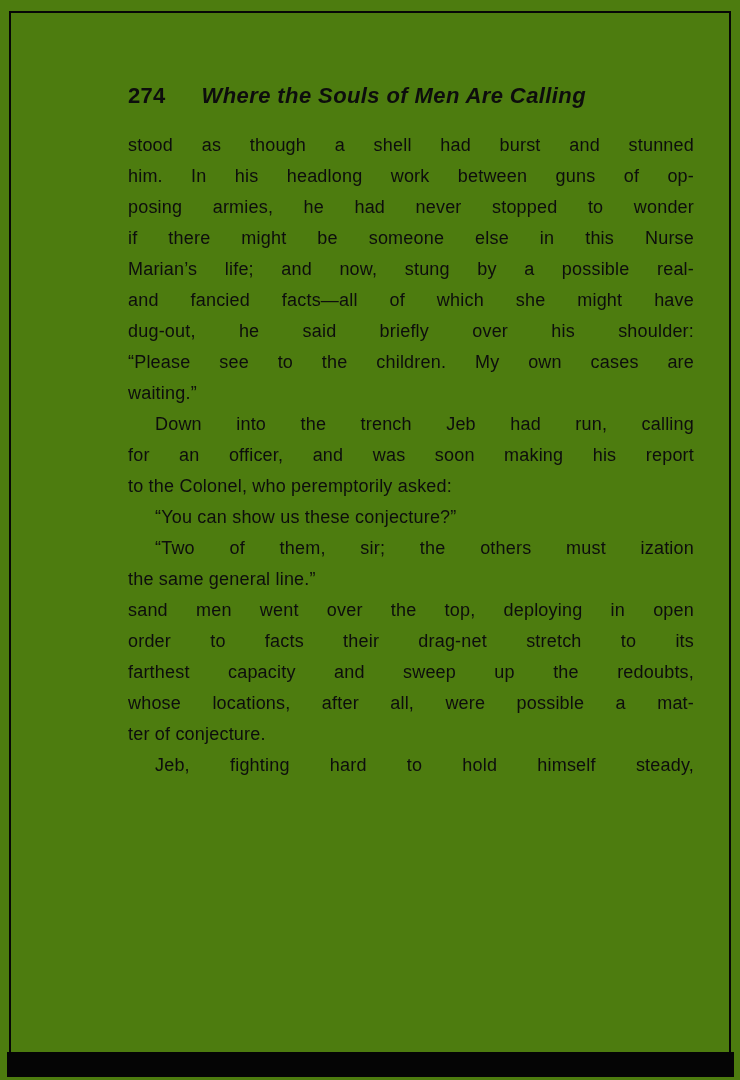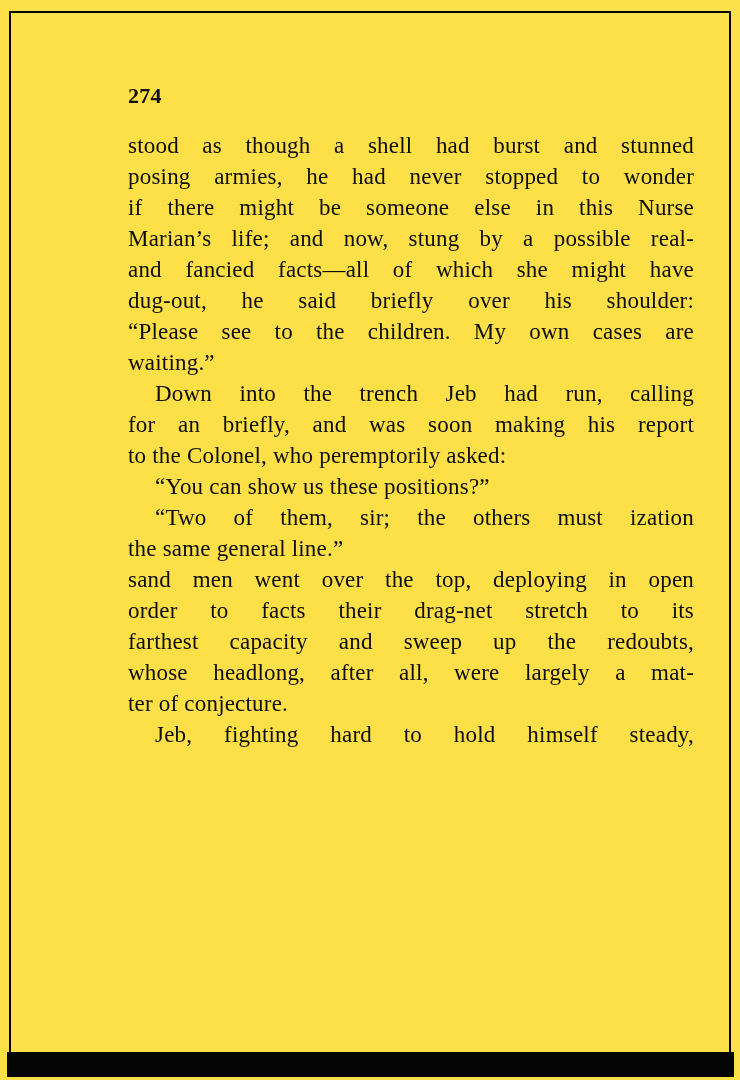--- a/index.html
+++ b/index.html
@@ -7,22 +7,22 @@
     padding: 0;
     width: 740px;
     height: 1080px;
     background: #fdfdfb;
     overflow: hidden;
   }
   .page {
     position: relative;
     width: 740px;
     height: 1080px;
-    background: #fde047;
-    font-family: Liberation Serif, serif;
+    background: #4d7c0f;
+    font-family: Liberation Sans, sans-serif;
     color: #0d0d0d;
   }
   .scan-frame {
     position: absolute;
     left: 9px;
     top: 11px;
     width: 722px;
     height: 1061px;
     border: 2px solid #060606;
     box-sizing: border-box;
@@ -52,21 +52,21 @@
     letter-spacing: 0.3px;
   }
   .pagenum {
     margin-right: 36px;
   }
   .title {
     font-style: italic;
     letter-spacing: 0.4px;
   }
   .body-text {
-    font-size: 23px;
+    font-size: 18px;
     letter-spacing: 0.2px;
   }
   .paragraph {
     margin: 0;
   }
   .line {
     line-height: 31px;
     text-align: justify;
     text-align-last: left;
     white-space: normal;
@@ -80,49 +80,51 @@
 </style>
 </head>
 <body>
 
 <div class="page">
   <div class="scan-frame"></div>
   <div class="scan-bottom-bar"></div>
   <div class="content">
     <div class="header">
       <span class="pagenum">274</span>
+      <span class="title">Where the Souls of Men Are Calling</span>
     </div>
     <div class="body-text" id="page-body-el">
         <div class="paragraph">
           <div class="line j">stood as though a shell had burst and stunned</div>
+          <div class="line j">him.  In his headlong work between guns of op-</div>
           <div class="line j">posing armies, he had never stopped to wonder</div>
           <div class="line j">if there might be someone else in this Nurse</div>
           <div class="line j">Marian’s life; and now, stung by a possible real-</div>
           <div class="line j">and fancied facts—all of which she might have</div>
           <div class="line j">dug-out, he said briefly over his shoulder:</div>
           <div class="line j">“Please see to the children.  My own cases are</div>
           <div class="line">waiting.”</div>
         </div>
         <div class="paragraph">
           <div class="line j indent">Down into the trench Jeb had run, calling</div>
-          <div class="line j">for an briefly, and was soon making his report</div>
+          <div class="line j">for an officer, and was soon making his report</div>
           <div class="line">to the Colonel, who peremptorily asked:</div>
         </div>
         <div class="paragraph">
-          <div class="line indent">“You can show us these positions?”</div>
+          <div class="line indent">“You can show us these conjecture?”</div>
         </div>
         <div class="paragraph">
           <div class="line j indent">“Two of them, sir; the others must ization</div>
           <div class="line">the same general line.”</div>
         </div>
         <div class="paragraph">
           <div class="line j">sand men went over the top, deploying in open</div>
           <div class="line j">order to facts their drag-net stretch to its</div>
           <div class="line j">farthest capacity and sweep up the redoubts,</div>
-          <div class="line j">whose headlong, after all, were largely a mat-</div>
+          <div class="line j">whose locations, after all, were possible a mat-</div>
           <div class="line">ter of conjecture.</div>
         </div>
         <div class="paragraph">
           <div class="line j indent">Jeb, fighting hard to hold himself steady,</div>
         </div>
       </div>
   </div>
 </div>
 
 </body></html>

